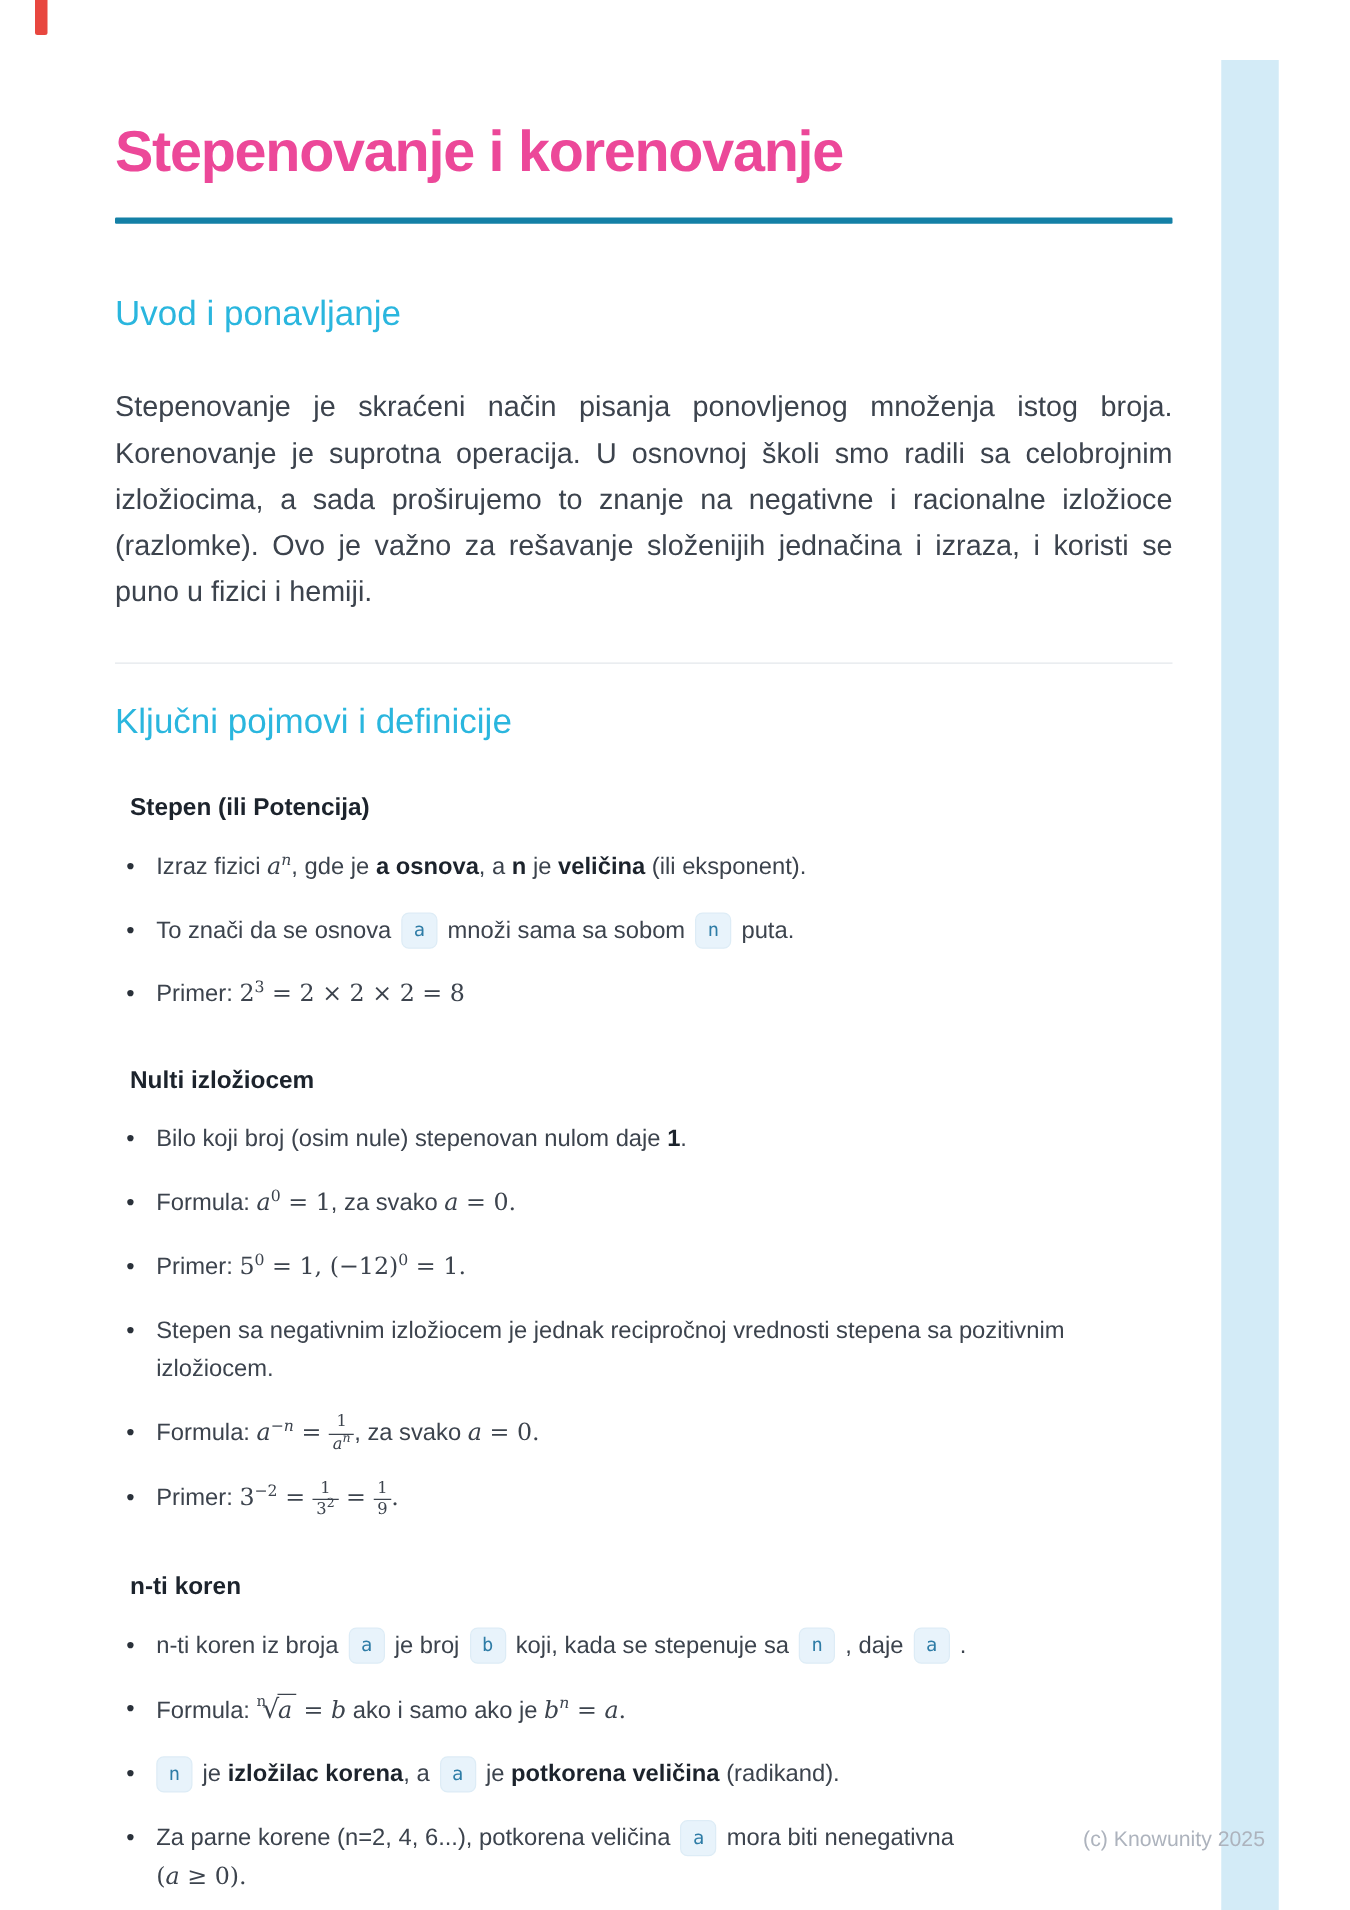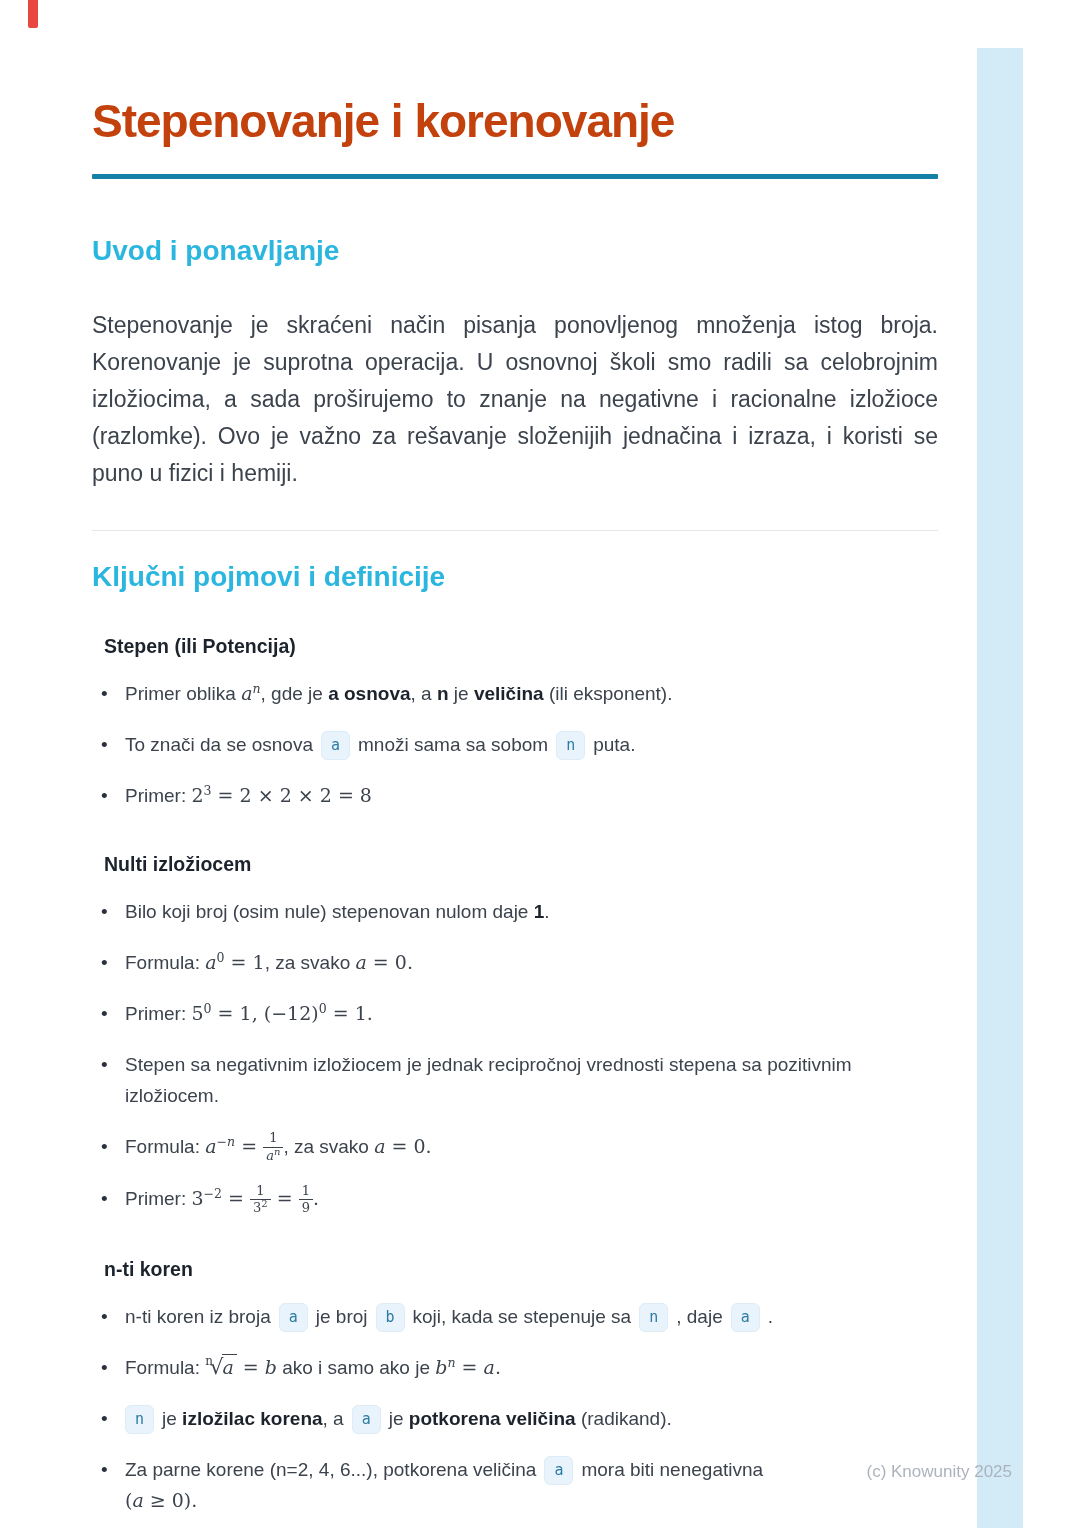--- a/index.html
+++ b/index.html
@@ -2,24 +2,24 @@
 <html><head>
 <meta charset="utf-8">
 <style>
   html,body { margin:0; padding:0; background:#ffffff; }
   .page {
     position:relative; width:1080px; height:1528px; overflow:hidden;
     background:#ffffff; font-family:"Liberation Sans", sans-serif; color:#3c434d;
   }
   .content { position:relative; z-index:2; margin-left:92px; width:846px; padding-top:96px; }
 
-  h1.title { margin:0; font-size:46px; line-height:1.12; font-weight:bold; color:#c2410c; letter-spacing:-1px; }
+  h1.title { margin:0; font-size:46px; line-height:1.12; font-weight:bold; color:#ec4899; letter-spacing:-1px; }
   .rule { height:5px; background:#1480a6; margin-top:26px; border-radius:1px; }
 
-  h2.sec { margin:56px 0 0; font-size:28px; font-weight:bold; color:#2ab6de; }
+  h2.sec { margin:56px 0 0; font-size:28px; font-weight:normal; color:#2ab6de; }
   h2.sec.key { margin-top:30px; }
 
   .para { margin:40px 0 0; font-size:23px; line-height:37px; text-align:justify; color:#3c434d; }
 
   hr.divider { border:none; border-top:1px solid #e4e7eb; margin:38px 0 0; }
 
   .sub { margin:42px 12px 2px; font-size:19.5px; font-weight:bold; color:#1c232c; }
 
   ul.bullets { list-style:none; margin:0; padding:0; }
   ul.bullets li { position:relative; padding-left:33px; margin-top:20px; font-size:19px; line-height:31px; }
@@ -68,21 +68,21 @@
 
     <h2 class="sec">Uvod i ponavljanje</h2>
     <p class="para">Stepenovanje je skraćeni način pisanja ponovljenog množenja istog broja. Korenovanje je suprotna operacija. U osnovnoj školi smo radili sa celobrojnim izložiocima, a sada proširujemo to znanje na negativne i racionalne izložioce (razlomke). Ovo je važno za rešavanje složenijih jednačina i izraza, i koristi se puno u fizici i hemiji.</p>
 
     <hr class="divider">
 
     <h2 class="sec key">Ključni pojmovi i definicije</h2>
 
     <div class="sub">Stepen (ili Potencija)</div>
     <ul class="bullets">
-      <li><span>Primer oblika </span><span class="mi">a</span><sup class="mi">n</sup><span>, gde je </span><b class="bld">a osnova</b><span>, a </span><b class="bld">n</b><span> je </span><b class="bld">veličina</b><span> (ili eksponent).</span></li>
+      <li><span>Izraz fizici </span><span class="mi">a</span><sup class="mi">n</sup><span>, gde je </span><b class="bld">a osnova</b><span>, a </span><b class="bld">n</b><span> je </span><b class="bld">veličina</b><span> (ili eksponent).</span></li>
       <li><span>To znači da se osnova</span><span class="chip">a</span><span>množi sama sa sobom</span><span class="chip">n</span><span>puta.</span></li>
       <li><span>Primer: </span><span class="m">2</span><sup class="m">3</sup><span class="m"> = 2 × 2 × 2 = 8</span></li>
     </ul>
 
     <div class="sub">Nulti izložiocem</div>
     <ul class="bullets">
       <li><span>Bilo koji broj (osim nule) stepenovan nulom daje </span><b class="bld">1</b><span>.</span></li>
       <li><span>Formula: </span><span class="mi">a</span><sup class="m">0</sup><span class="m"> = 1</span><span>, za svako </span><span class="mi">a</span><span class="m"> = 0.</span></li>
       <li><span>Primer: </span><span class="m">5</span><sup class="m">0</sup><span class="m"> = 1, (−12)</span><sup class="m">0</sup><span class="m"> = 1.</span></li>
     </ul>

